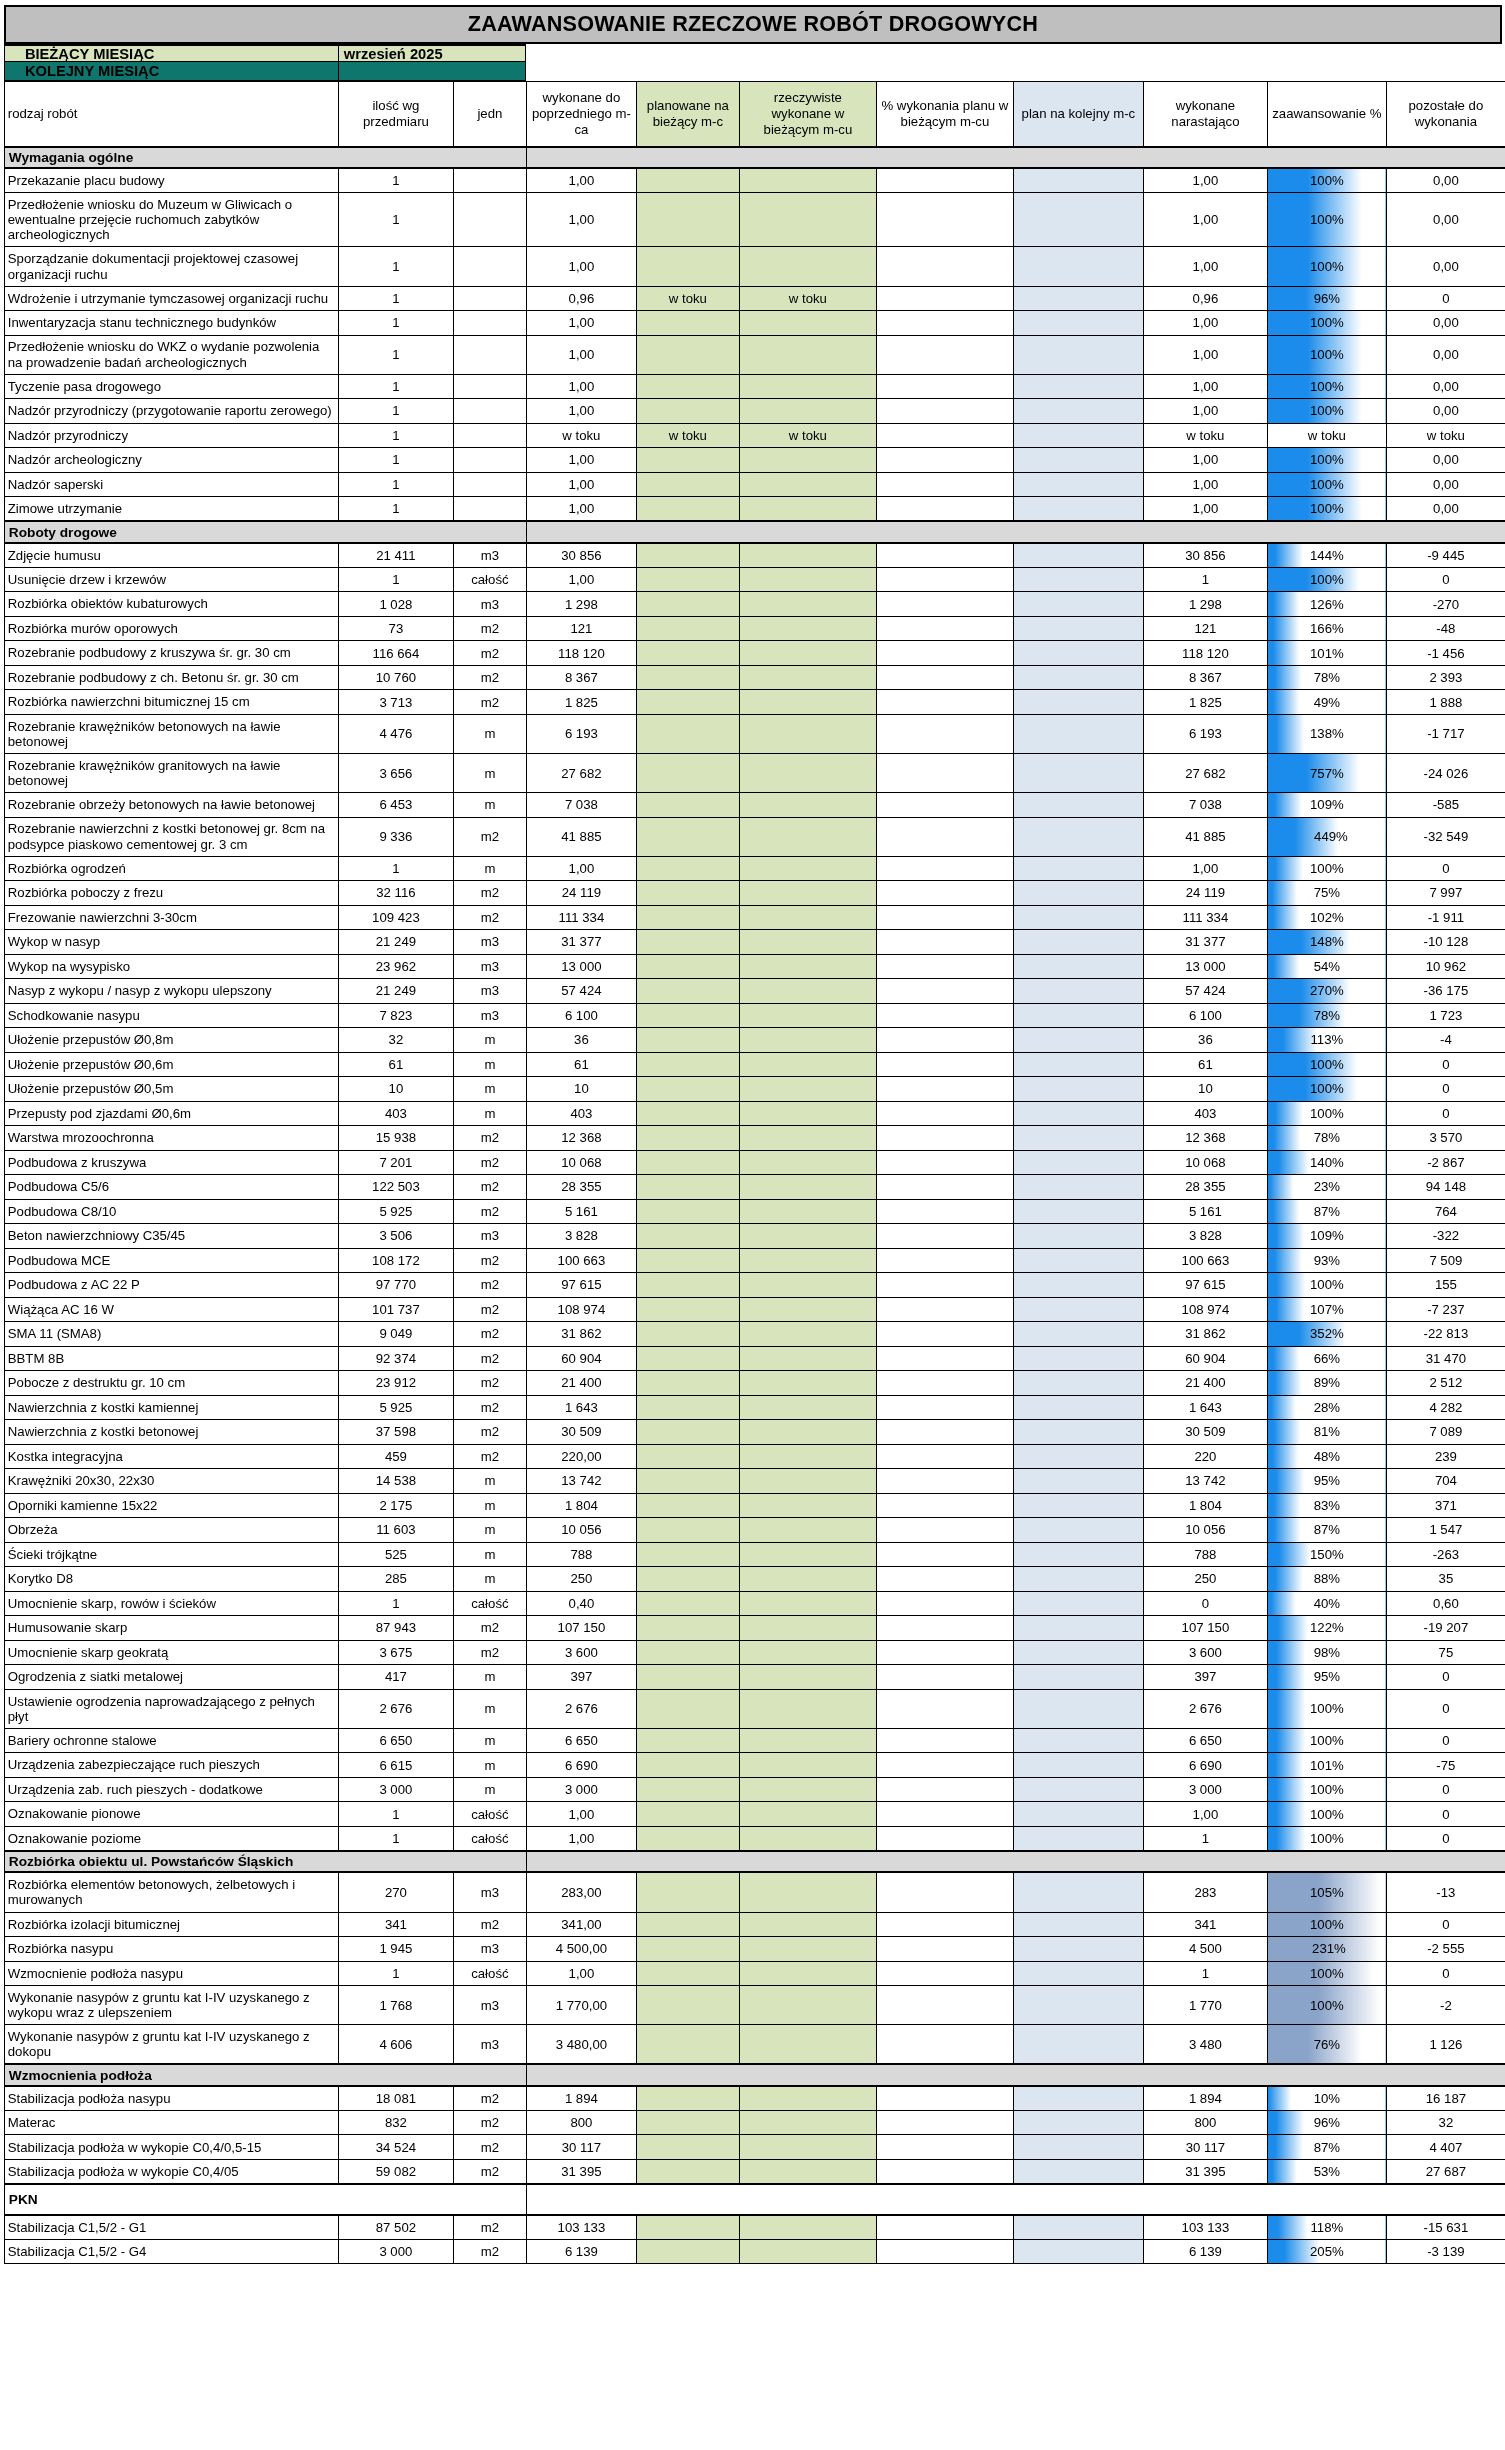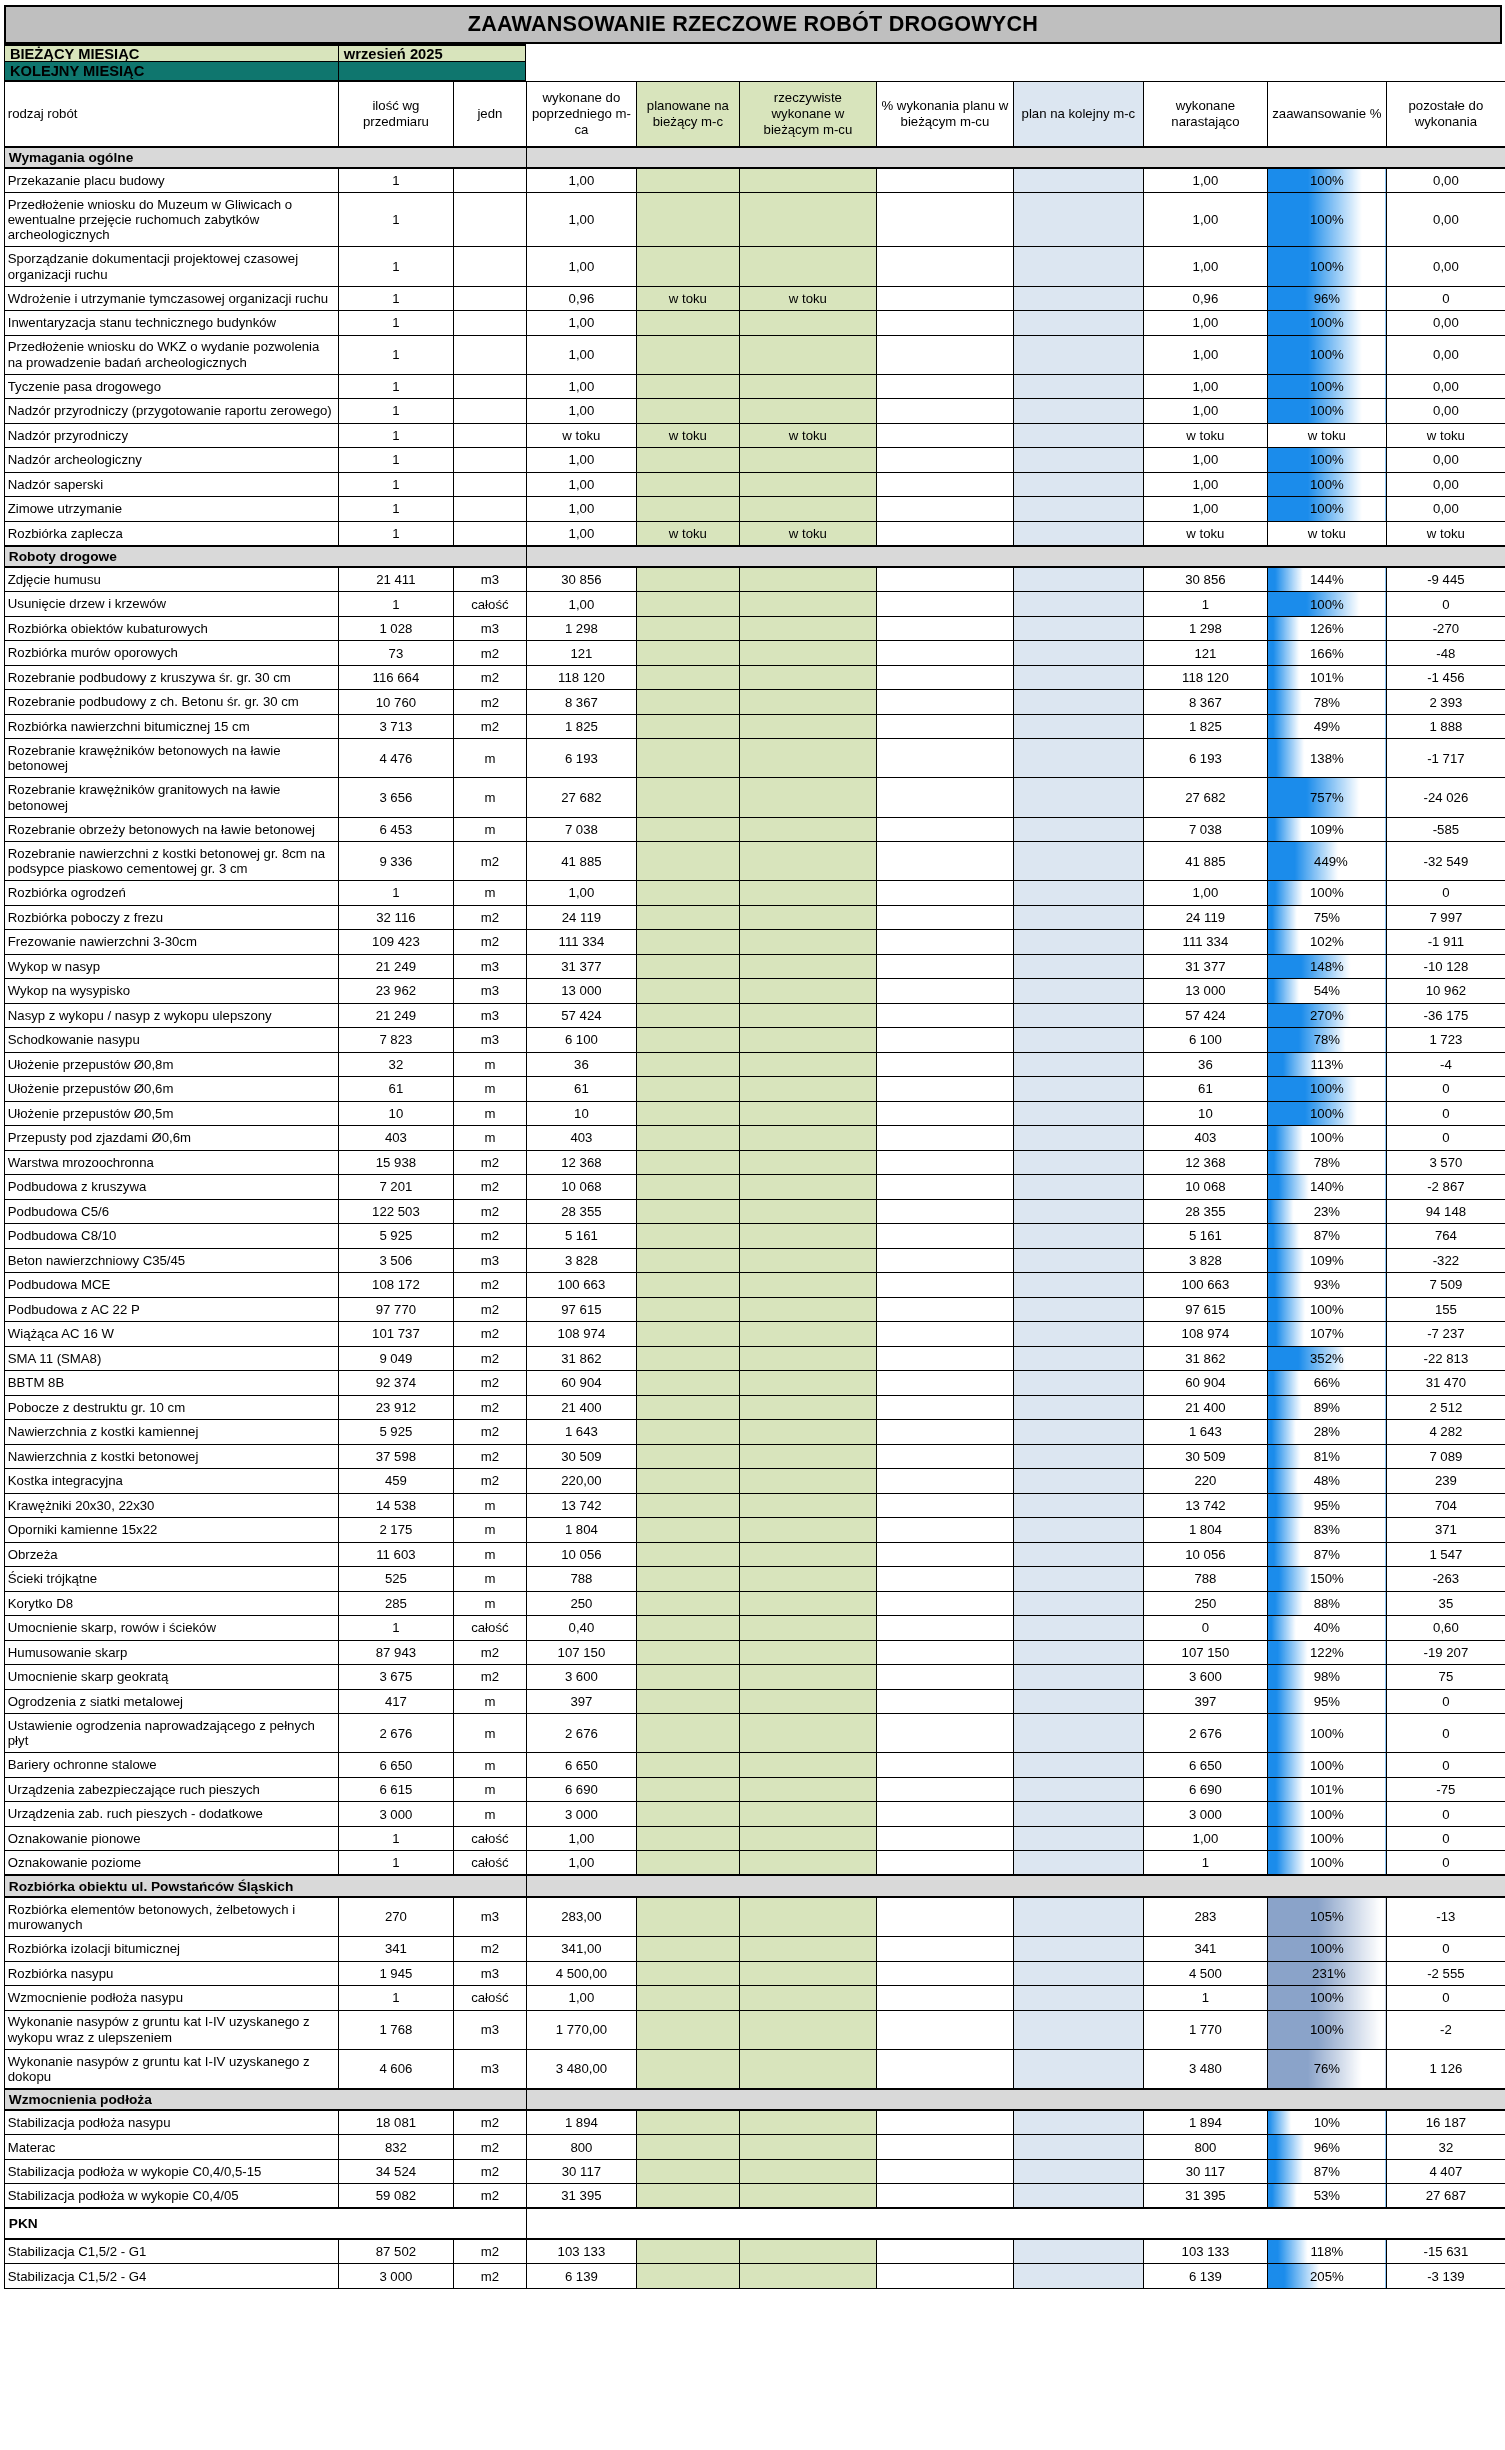--- a/index.html
+++ b/index.html
@@ -16,21 +16,21 @@
     font-size:21.6px;font-weight:bold;letter-spacing:0.2px;
   }
   .info-block{width:522px;border:0;}
   .info-row{display:flex;}
   .info-row .cell{
     box-sizing:border-box;border:1.5px solid #000;border-top-width:0;
     height:18.6px;display:flex;align-items:center;
     font-size:14.7px;font-weight:bold;
   }
   .info-row:first-child .cell{border-top-width:2px;}
-  .info-row .lbl{width:334px;padding-left:5px;border-right-width:0;}
+  .info-row .lbl{width:334px;padding-left:20px;border-right-width:0;}
   .info-row .val{width:188px;padding-left:4.9px;}
   .info-row.green .cell{background:#d8e4bc;}
   .info-row.blue  .cell{background:#0f766e;}
 
   table.sheet{
     border-collapse:collapse;table-layout:fixed;
     width:1498px;margin-top:0;
   }
   table.sheet td,table.sheet th{
     box-sizing:border-box;border:1.5px solid #000;
@@ -266,33 +266,20 @@
         <td class="t-num"></td>
         <td class="t-num thickL">1,00</td>
         <td class="t-green"></td>
         <td class="t-green"></td>
         <td class="t-pctplan"></td>
         <td class="t-blue"></td>
         <td class="t-num">1,00</td>
         <td class="t-num" style="background: linear-gradient(to right, rgb(27, 140, 235) 0%, rgb(27, 140, 235) 34.1%, rgba(255, 255, 255, 0) 80%);">100%</td>
         <td class="t-num">0,00</td>
       </tr>
-      <tr class="datarow">
-        <td class="t-name">Rozbiórka zaplecza</td>
-        <td class="t-num">1</td>
-        <td class="t-num"></td>
-        <td class="t-num thickL">1,00</td>
-        <td class="t-green wtoku">w toku</td>
-        <td class="t-green wtoku">w toku</td>
-        <td class="t-pctplan"></td>
-        <td class="t-blue"></td>
-        <td class="t-num wtoku">w toku</td>
-        <td class="t-num wtoku">w toku</td>
-        <td class="t-num wtoku">w toku</td>
-      </tr>
       <tr class="section">
         <td colspan="3">Roboty drogowe</td>
         <td colspan="8"></td>
       </tr>
       <tr class="datarow">
         <td class="t-name">Zdjęcie humusu</td>
         <td class="t-num">21 411</td>
         <td class="t-num">m3</td>
         <td class="t-num thickL">30 856</td>
         <td class="t-green"></td>

